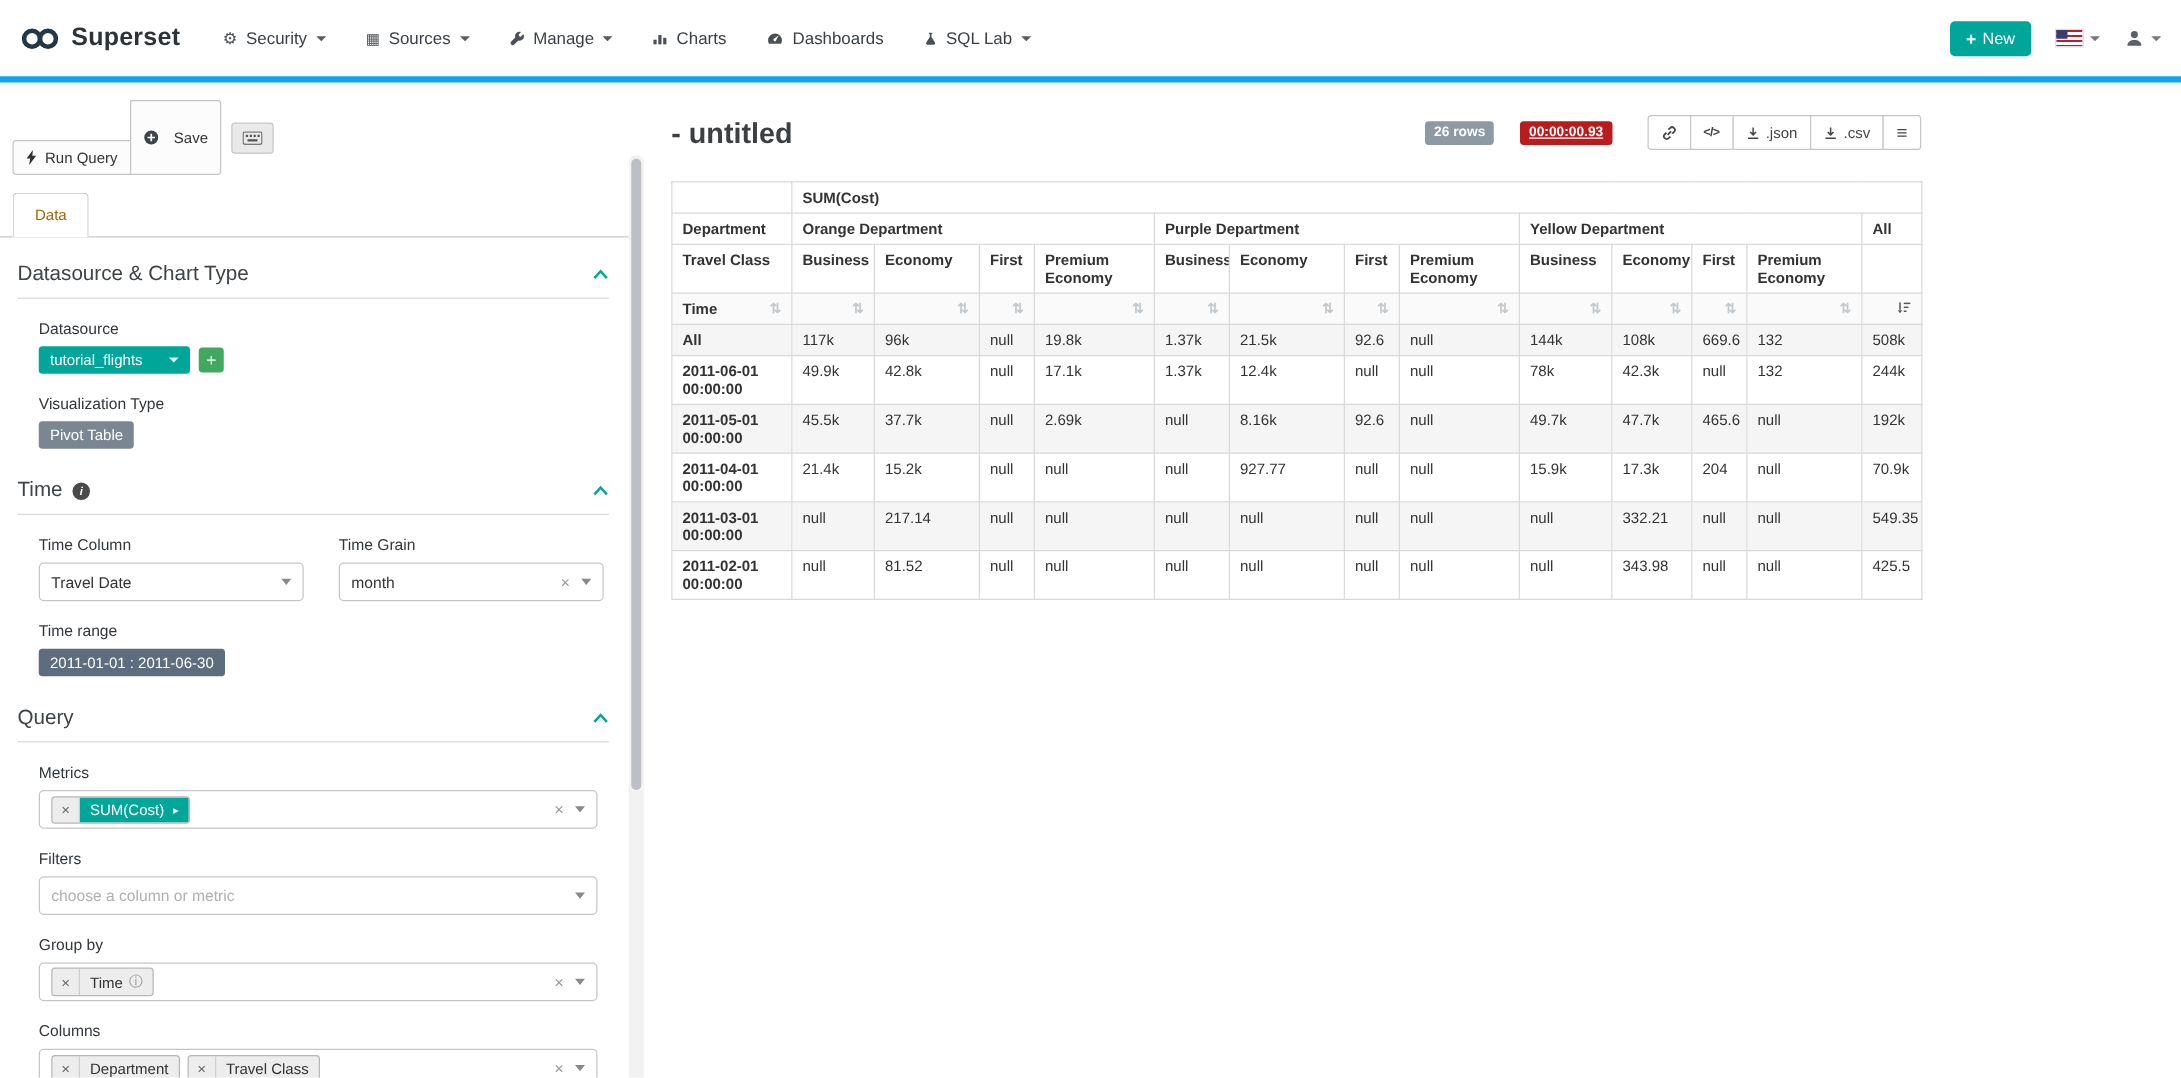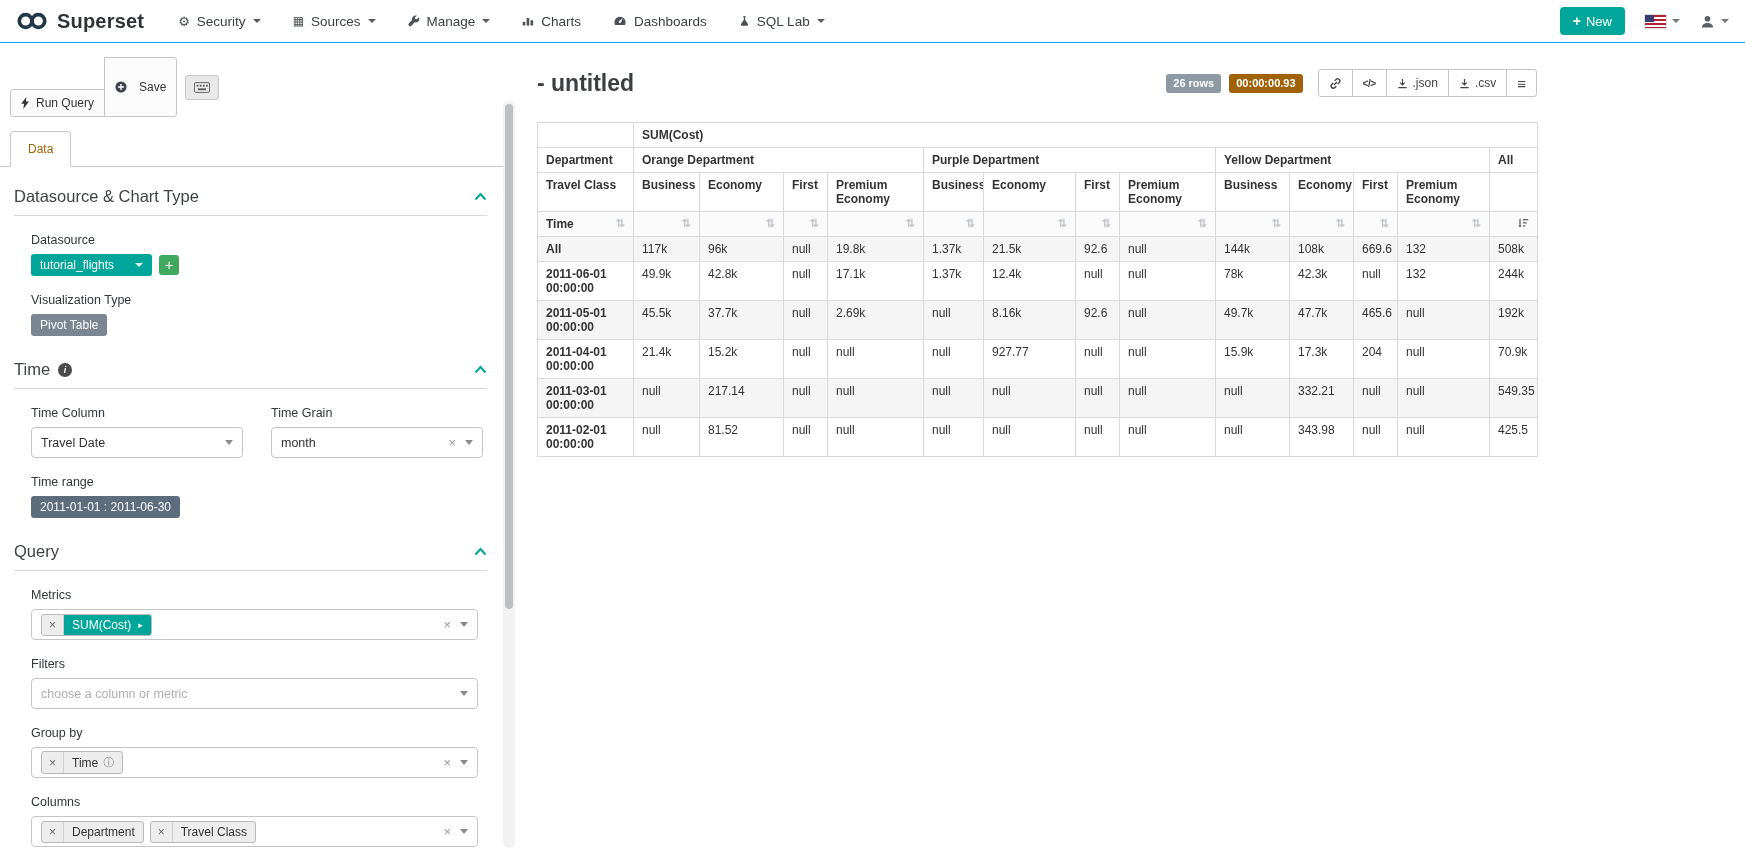--- a/index.html
+++ b/index.html
@@ -1,21 +1,21 @@
 <!DOCTYPE html>
 <html><head>
 <meta charset="utf-8">
 <style>
   * { box-sizing: border-box; margin: 0; padding: 0; }
   html,body { width:1745px; height:862px; overflow:hidden; background:#fff;
     font-family:"Liberation Sans", sans-serif; color:#333; }
 
   
-  .navbar { height:43px; display:flex; align-items:center; padding:0 16px;
-    border-bottom:1px solid #0ea5e9; background:#fff; }
+  .navbar { height:66px; display:flex; align-items:center; padding:0 16px;
+    border-bottom:5px solid #0ea5e9; background:#fff; }
   .brand { display:flex; align-items:center; gap:9px; margin-right:34px; cursor:pointer; }
   .brand-txt { font-size:20px; font-weight:bold; color:#2e3338; letter-spacing:.2px; }
   .nav-list { display:flex; list-style:none; gap:32px; font-size:13.5px; color:#3a4045; }
   .nav-item { display:flex; align-items:center; gap:7px; cursor:pointer; }
   .nav-ic { color:#4a5056; display:inline-flex; align-items:center; font-size:13px; }
   .caret { display:inline-block; width:0; height:0; border-left:4px solid transparent;
     border-right:4px solid transparent; border-top:4px solid currentColor; opacity:.85; }
   .nav-right { margin-left:auto; display:flex; align-items:center; gap:20px; }
   .btn-new { background:#00a699; color:#fff; border:none; border-radius:4px; padding:6px 13px;
     font-size:13px; display:flex; align-items:center; gap:5px; cursor:pointer;
@@ -85,24 +85,24 @@
     background:#ededed; overflow:hidden; font-size:12px; cursor:pointer; }
   .pill-x { padding:3px 7px; color:#666; display:flex; align-items:center; border-right:1px solid #cfcfcf; }
   .pill-txt { padding:3px 8px; color:#333; display:flex; align-items:center; gap:5px; }
   .pill-metric { background:#00a699; color:#fff; padding:3px 8px; display:flex; align-items:center; gap:7px; }
   .tri-right { font-size:9px; }
   .pill-info { color:#8a8a8a; font-size:11px; }
 
   
   .chart-hd { display:flex; align-items:center; width:1000px; }
   .chart-title { font-size:23px; font-weight:700; color:#3c4043; }
-  .hdr-right { margin-left:auto; display:flex; align-items:center; gap:8px; }
+  .hdr-right { margin-left:auto; display:flex; align-items:center; gap:21px; }
   .badge { font-size:11px; font-weight:bold; color:#fff; padding:3.5px 7px; border-radius:3px; }
   .badge.rows { background:#8d99a3; }
-  .badge.timer { background:#a16207; }
+  .badge.timer { background:#b91c1c;text-decoration:underline; }
   .btn-group2 { display:flex; margin-left:8px; }
   .icon-btn { border:1px solid #c6c6c6; background:#fff; color:#444; font-size:12px;
     padding:5px 10px; display:flex; align-items:center; gap:5px; margin-left:-1px; cursor:pointer;
     font-family:inherit; height:28px; }
   .btn-group2 .icon-btn:first-child { border-radius:3px 0 0 3px; }
   .btn-group2 .icon-btn:last-child { border-radius:0 3px 3px 0; }
   .code-txt { font-size:10px; font-weight:bold; letter-spacing:-.5px; }
   .burger { font-size:15px; }
 
   

